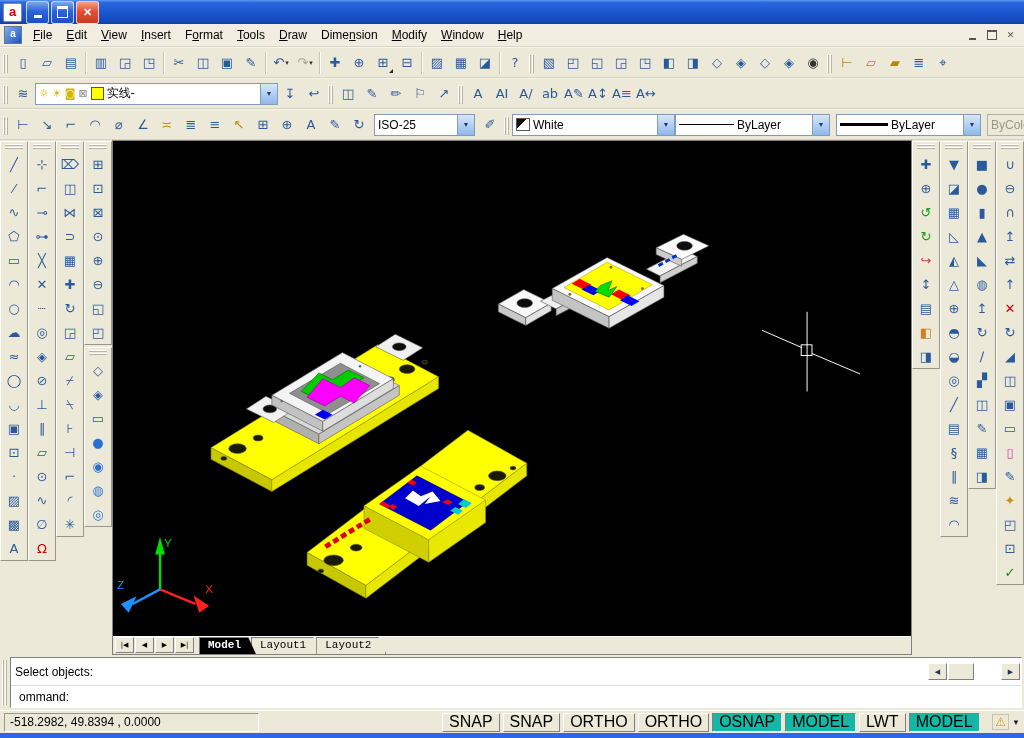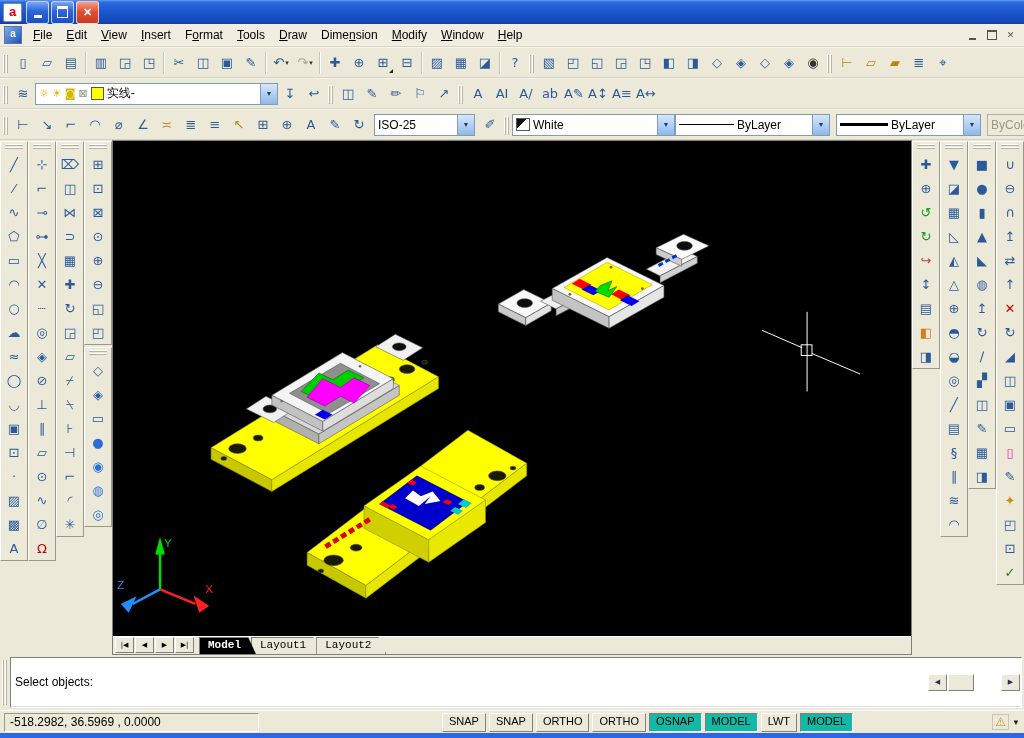--- a/index.html
+++ b/index.html
@@ -107,21 +107,21 @@
     font-size:7px;display:flex;align-items:center;justify-content:center;color:#235}
   .sthumb{width:24px;height:15px;background:#ECE9D8;border:1px solid;border-color:#fff #808080 #808080 #fff;margin-right:26px}
 
   
   .status{height:22px;flex:none;display:flex;align-items:center;background:#ECE9D8;
     border-top:1px solid #fff;padding:0 4px;gap:3px}
   .coords{width:248px;height:17px;line-height:16px;flex:none;border:1px solid;
     border-color:#9a968a #fff #fff #9a968a;padding-left:5px;font-size:12px;white-space:nowrap;overflow:hidden}
   .tgs{display:flex;gap:3px;margin-left:180px}
   .tg{height:17px;line-height:15px;padding:0 6px;border:1px solid;border-color:#fff #808080 #808080 #fff;
-    font-size:11px;white-space:nowrap}
+    font-size:16px;white-space:nowrap}
   .tg.on{border-color:#808080 #fff #fff #808080;background:#14b8a6}
   .tray{margin-left:auto;display:flex;align-items:center;gap:3px}
   .trayicon{font-size:12px;color:#c89018;border:1px solid #c8c4b4;padding:0 2px;background:#ECE9D8}
   .traydrop{font-size:8px;color:#222}
   .strip{height:5px;flex:none;background:#2A68E8}
 </style>
 </head>
 <body>
 
 <div class="app">
@@ -1030,25 +1030,28 @@
     <div class="chandle"></div>
     <div class="cmdbox">
       <div class="cmdline1">
         <span>Select objects:</span>
         <span class="hscroll">
           <span class="sbtn">◀</span>
           <span class="sthumb"></span>
           <span class="sbtn">▶</span>
         </span>
       </div>
+      <div class="cmdline2">
+        <span>ommand:</span>
+      </div>
     </div>
   </div>
 
   <div class="status">
-    <div class="coords">-518.2982, 36.5969  , 0.0000</div>
+    <div class="coords">-518.2982, 49.8394  , 0.0000</div>
     <div class="tgs">
         <div class="tg">SNAP</div>
         <div class="tg">SNAP</div>
         <div class="tg">ORTHO</div>
         <div class="tg">ORTHO</div>
         <div class="tg on">OSNAP</div>
         <div class="tg on">MODEL</div>
         <div class="tg">LWT</div>
         <div class="tg on">MODEL</div>
       </div>

